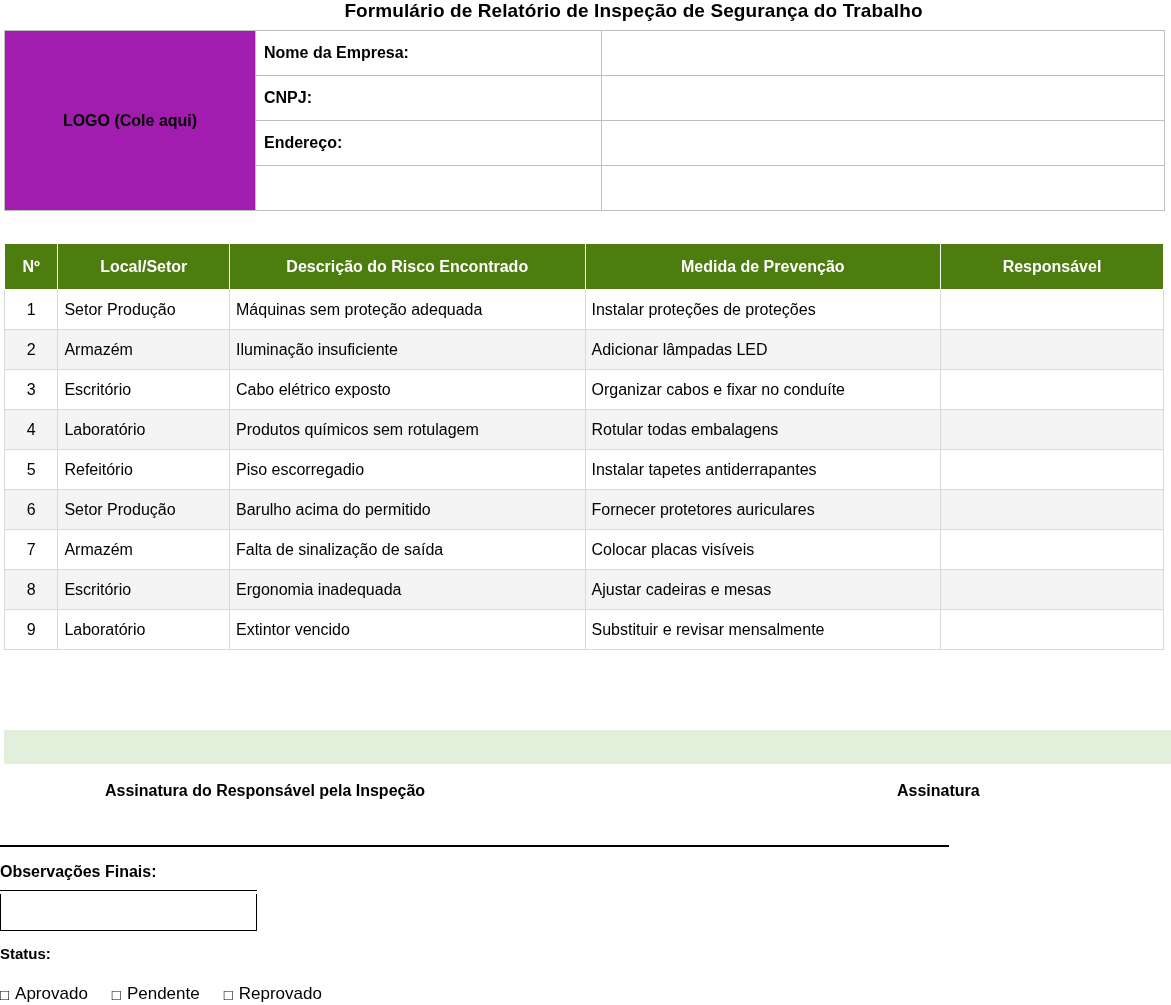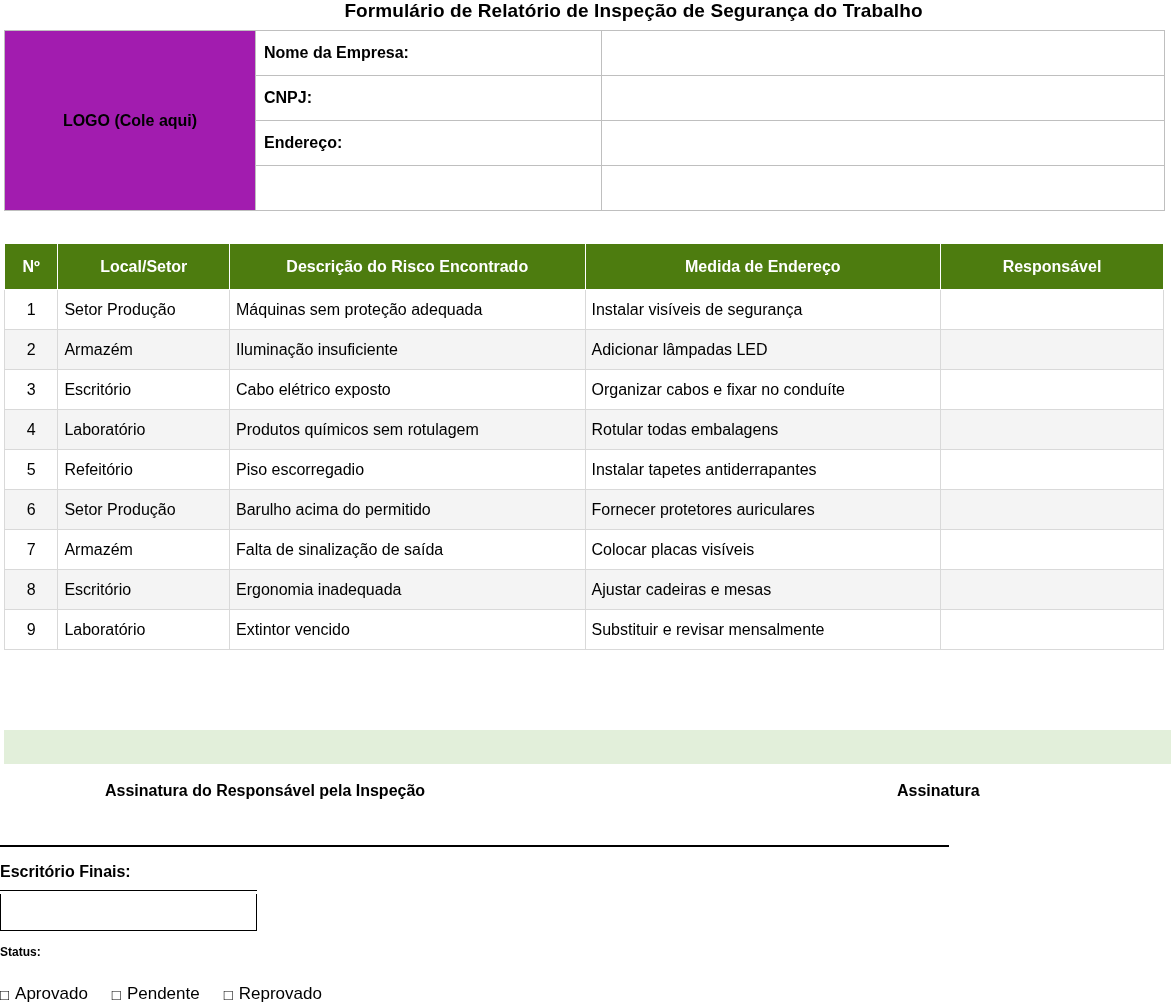--- a/index.html
+++ b/index.html
@@ -150,21 +150,21 @@
     width: 257px;
     height: 37px;
     border: 1px solid #000000;
     border-top: none;
     background: #ffffff;
   }
   .status-label {
     position: absolute;
     top: 945px;
     left: 0px;
-    font-size: 12px;
+    font-size: 15px;
     font-weight: bold;
   }
   .status-options {
     position: absolute;
     top: 984px;
     left: 0px;
     font-size: 17px;
     display: flex;
     gap: 24px;
     white-space: nowrap;
@@ -202,30 +202,30 @@
     </tr>
   </tbody>
 </table>
 
 <table class="risk-table">
   <thead>
     <tr>
       <th class="col-n">Nº</th>
       <th class="col-loc">Local/Setor</th>
       <th class="col-desc">Descrição do Risco Encontrado</th>
-      <th class="col-med">Medida de Endereço</th>
+      <th class="col-med">Medida de Prevenção</th>
       <th class="col-res">Responsável</th>
     </tr>
   </thead>
   <tbody>
     <tr>
       <td class="col-n">1</td>
       <td class="col-loc">Setor Produção</td>
       <td class="col-desc">Máquinas sem proteção adequada</td>
-      <td class="col-med">Instalar visíveis de segurança</td>
+      <td class="col-med">Instalar proteções de proteções</td>
       <td class="col-res"></td>
     </tr>
     <tr>
       <td class="col-n">2</td>
       <td class="col-loc">Armazém</td>
       <td class="col-desc">Iluminação insuficiente</td>
       <td class="col-med">Adicionar lâmpadas LED</td>
       <td class="col-res"></td>
     </tr>
     <tr>
@@ -280,21 +280,21 @@
   </tbody>
 </table>
 
 <div class="green-band"></div>
 
 <div class="sig sig-1">Assinatura do Responsável pela Inspeção</div>
 <div class="sig sig-2">Assinatura</div>
 
 <div class="footer-rule"></div>
 
-<div class="obs-label">Escritório Finais:</div>
+<div class="obs-label">Observações Finais:</div>
 <div class="obs-rule"></div>
 <div class="obs-box"></div>
 
 <div class="status-label">Status:</div>
 
 <div class="status-options">
   <span class="opt">
     <span class="chk">□</span>
     <span>Aprovado</span>
   </span>

